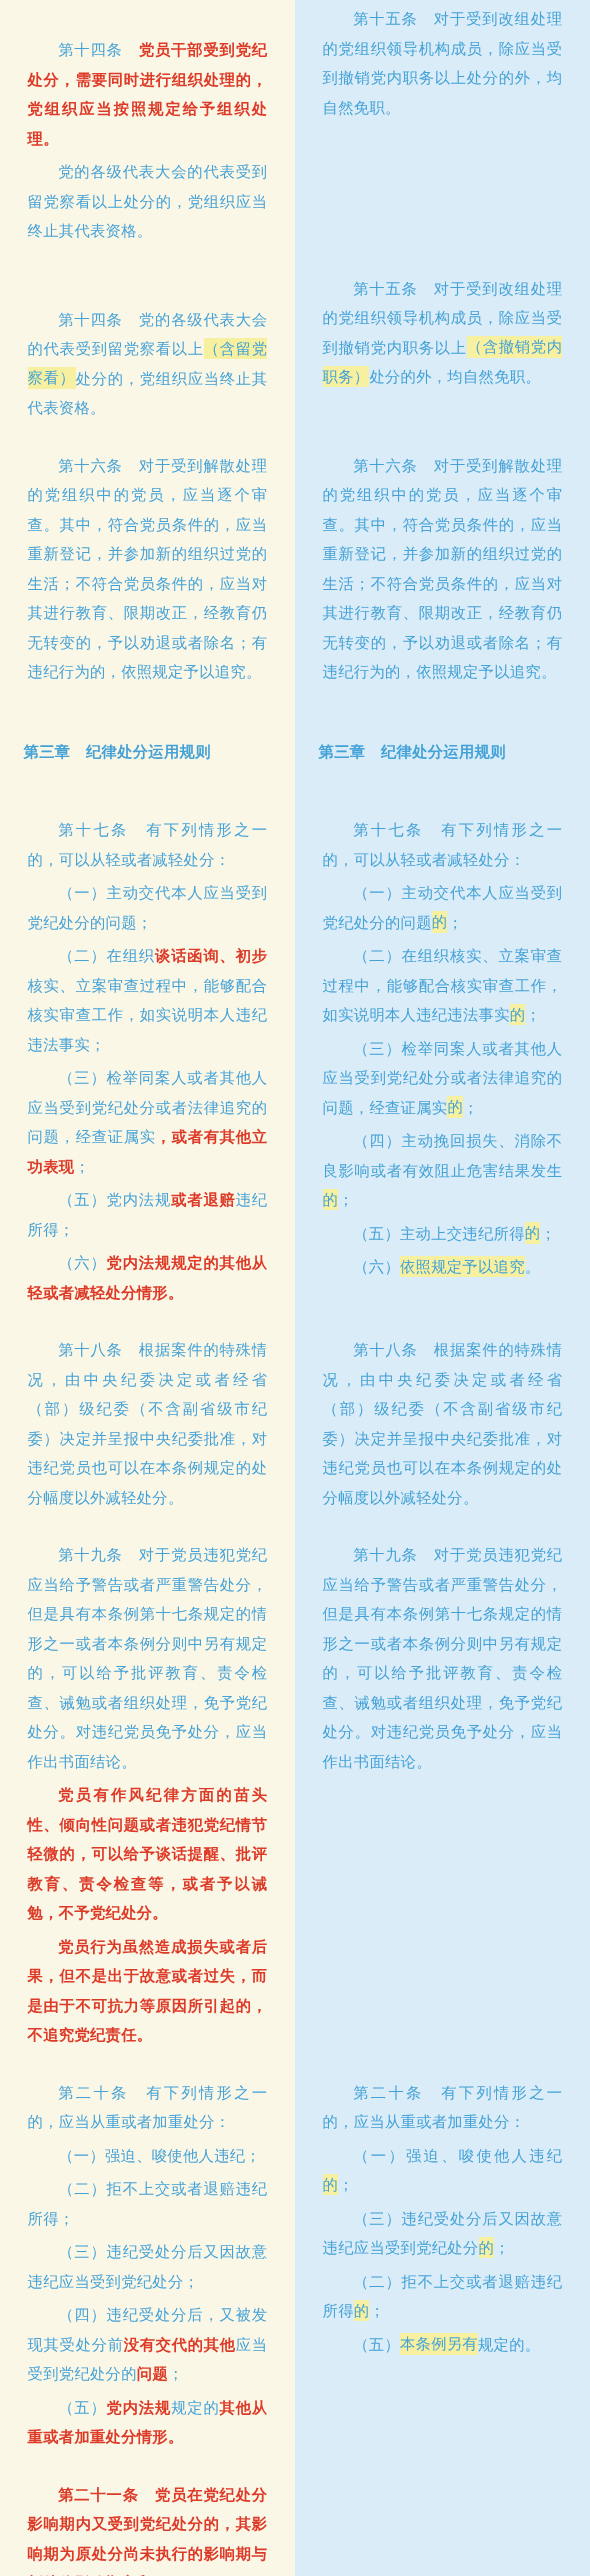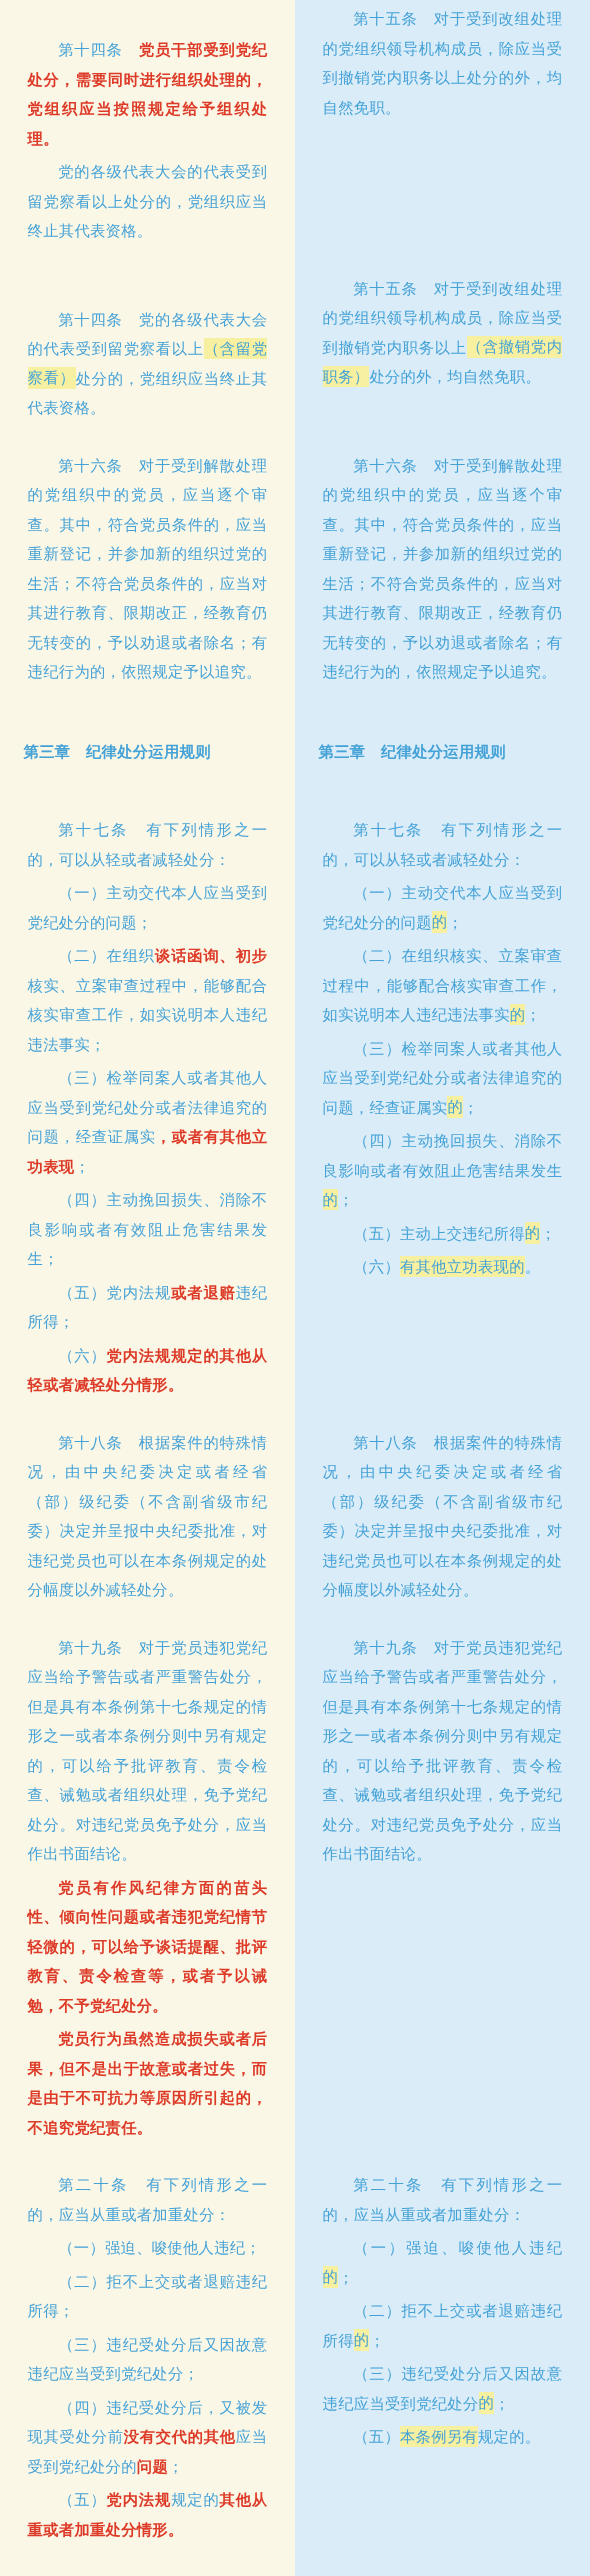--- a/index.html
+++ b/index.html
@@ -85,32 +85,31 @@
         <p class="para center"><span>第三章　纪律处分运用规则</span></p>
       </div>
       <div class="cell">
         <p class="para center"><span>第三章　纪律处分运用规则</span></p>
       </div>
       <div class="cell">
         <p class="para"><span>第十七条　有下列情形之一的，可以从轻或者减轻处分：</span></p>
         <p class="para"><span>（一）主动交代本人应当受到党纪处分的问题；</span></p>
         <p class="para"><span>（二）在组织</span><span class="run-del">谈话函询、初步</span><span>核实、立案审查过程中，能够配合核实审查工作，如实说明本人违纪违法事实；</span></p>
         <p class="para"><span>（三）检举同案人或者其他人应当受到党纪处分或者法律追究的问题，经查证属实</span><span class="run-del">，或者有其他立功表现</span><span>；</span></p>
-        <p class="para"><span>（四）主动挽回损失、消除不良影响或者有效阻止危害结果发生；</span></p>
         <p class="para"><span>（五）党内法规</span><span class="run-del">或者退赔</span><span>违纪所得；</span></p>
         <p class="para"><span>（六）</span><span class="run-del">党内法规规定的其他从轻或者减轻处分情形。</span></p>
       </div>
       <div class="cell">
         <p class="para"><span>第十七条　有下列情形之一的，可以从轻或者减轻处分：</span></p>
         <p class="para"><span>（一）主动交代本人应当受到党纪处分的问题</span><span class="run-ins">的</span><span>；</span></p>
         <p class="para"><span>（二）在组织核实、立案审查过程中，能够配合核实审查工作，如实说明本人违纪违法事实</span><span class="run-ins">的</span><span>；</span></p>
         <p class="para"><span>（三）检举同案人或者其他人应当受到党纪处分或者法律追究的问题，经查证属实</span><span class="run-ins">的</span><span>；</span></p>
         <p class="para"><span>（四）主动挽回损失、消除不良影响或者有效阻止危害结果发生</span><span class="run-ins">的</span><span>；</span></p>
         <p class="para"><span>（五）主动上交违纪所得</span><span class="run-ins">的</span><span>；</span></p>
-        <p class="para"><span>（六）</span><span class="run-ins">有其他立功表现的</span><span>。</span></p>
+        <p class="para"><span>（六）</span><span class="run-ins">依照规定予以追究</span><span>。</span></p>
       </div>
       <div class="cell">
         <p class="para"><span>第十八条　根据案件的特殊情况，由中央纪委决定或者经省（部）级纪委（不含副省级市纪委）决定并呈报中央纪委批准，对违纪党员也可以在本条例规定的处分幅度以外减轻处分。</span></p>
       </div>
       <div class="cell">
         <p class="para"><span>第十八条　根据案件的特殊情况，由中央纪委决定或者经省（部）级纪委（不含副省级市纪委）决定并呈报中央纪委批准，对违纪党员也可以在本条例规定的处分幅度以外减轻处分。</span></p>
       </div>
       <div class="cell">
         <p class="para"><span>第十九条　对于党员违犯党纪应当给予警告或者严重警告处分，但是具有本条例第十七条规定的情形之一或者本条例分则中另有规定的，可以给予批评教育、责令检查、诫勉或者组织处理，免予党纪处分。对违纪党员免予处分，应当作出书面结论。</span></p>
         <p class="para"><span class="run-del">党员有作风纪律方面的苗头性、倾向性问题或者违犯党纪情节轻微的，可以给予谈话提醒、批评教育、责令检查等，或者予以诫勉，不予党纪处分。</span></p>
@@ -123,22 +122,22 @@
         <p class="para"><span>第二十条　有下列情形之一的，应当从重或者加重处分：</span></p>
         <p class="para"><span>（一）强迫、唆使他人违纪；</span></p>
         <p class="para"><span>（二）拒不上交或者退赔违纪所得；</span></p>
         <p class="para"><span>（三）违纪受处分后又因故意违纪应当受到党纪处分；</span></p>
         <p class="para"><span>（四）违纪受处分后，又被发现其受处分前</span><span class="run-del">没有交代的其他</span><span>应当受到党纪处分的</span><span class="run-del">问题</span><span>；</span></p>
         <p class="para"><span>（五）</span><span class="run-del">党内法规</span><span>规定的</span><span class="run-del">其他从重或者加重处分情形。</span></p>
       </div>
       <div class="cell">
         <p class="para"><span>第二十条　有下列情形之一的，应当从重或者加重处分：</span></p>
         <p class="para"><span>（一）强迫、唆使他人违纪</span><span class="run-ins">的</span><span>；</span></p>
+        <p class="para"><span>（三）违纪受处分后又因故意违纪应当受到党纪处分</span><span class="run-ins">的</span><span>；</span></p>
         <p class="para"><span>（二）拒不上交或者退赔违纪所得</span><span class="run-ins">的</span><span>；</span></p>
-        <p class="para"><span>（三）违纪受处分后又因故意违纪应当受到党纪处分</span><span class="run-ins">的</span><span>；</span></p>
         <p class="para"><span>（五）</span><span class="run-ins">本条例另有</span><span>规定的。</span></p>
       </div>
       <div class="cell">
         <p class="para"><span class="run-del">第二十一条　党员在党纪处分影响期内又受到党纪处分的，其影响期为原处分尚未执行的影响期与新处分影响期之和。</span></p>
       </div>
       <div class="cell"></div>
       <div class="cell">
         <p class="para"><span>第二十</span><span class="run-del">二</span><span>条　从轻处分，是指在本条例规定的违纪行为应当受到的处分幅度以内，给予较轻的处分。</span></p>
       </div>
       <div class="cell">

